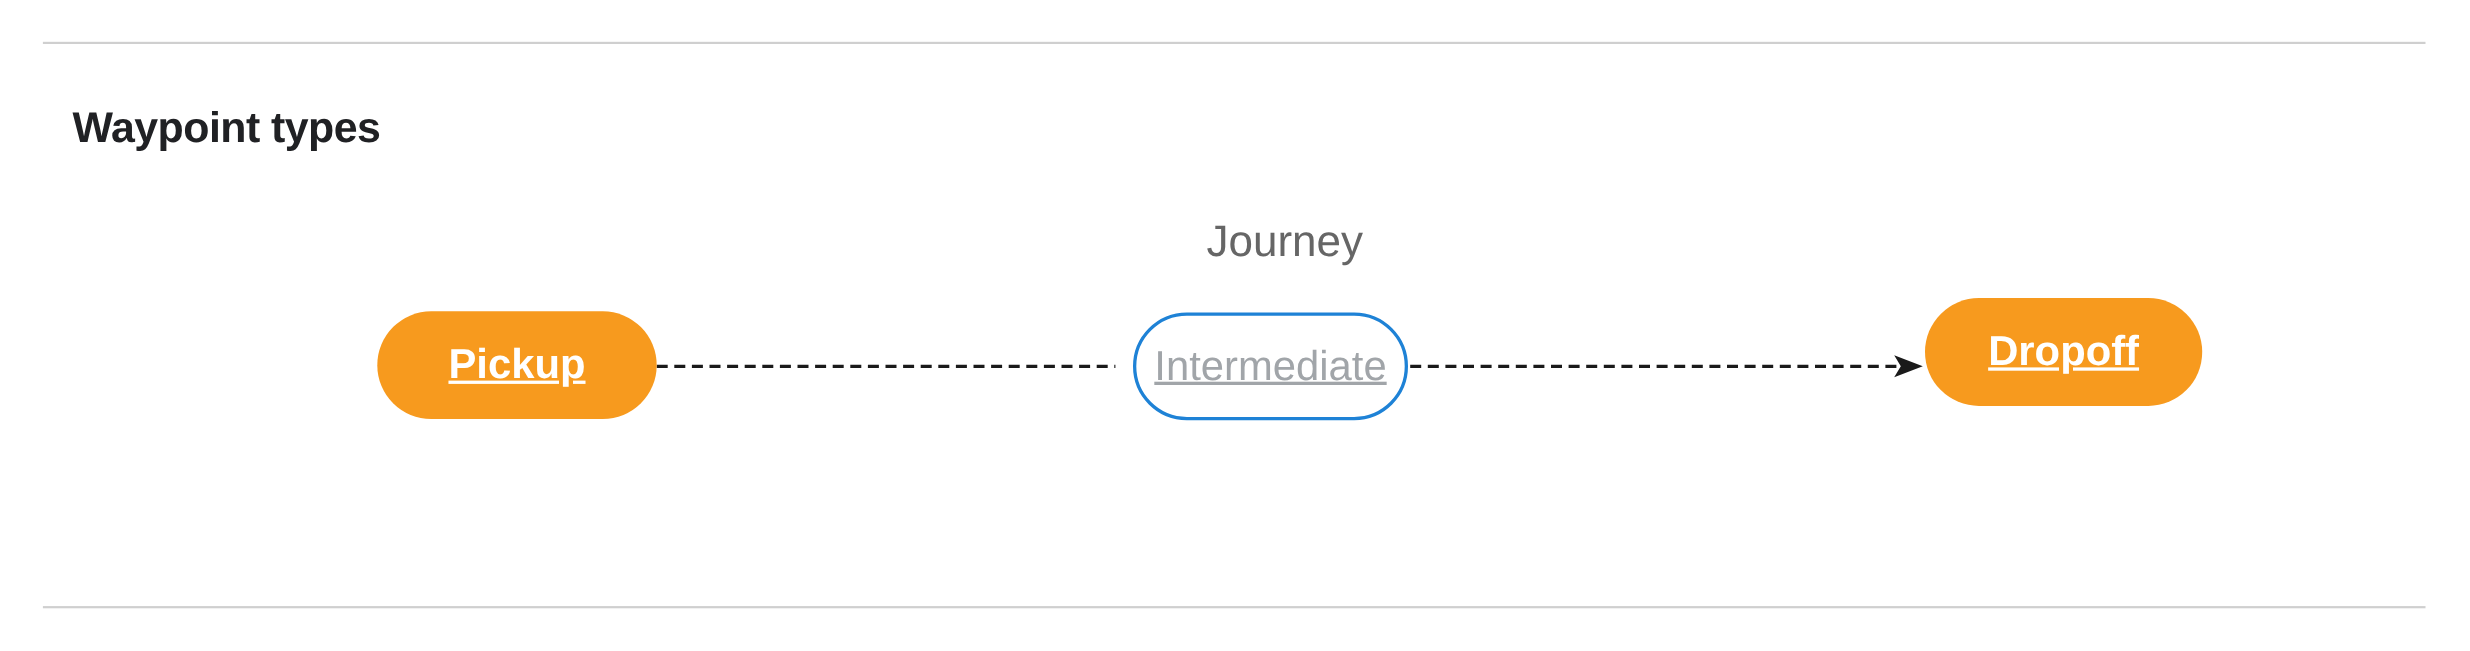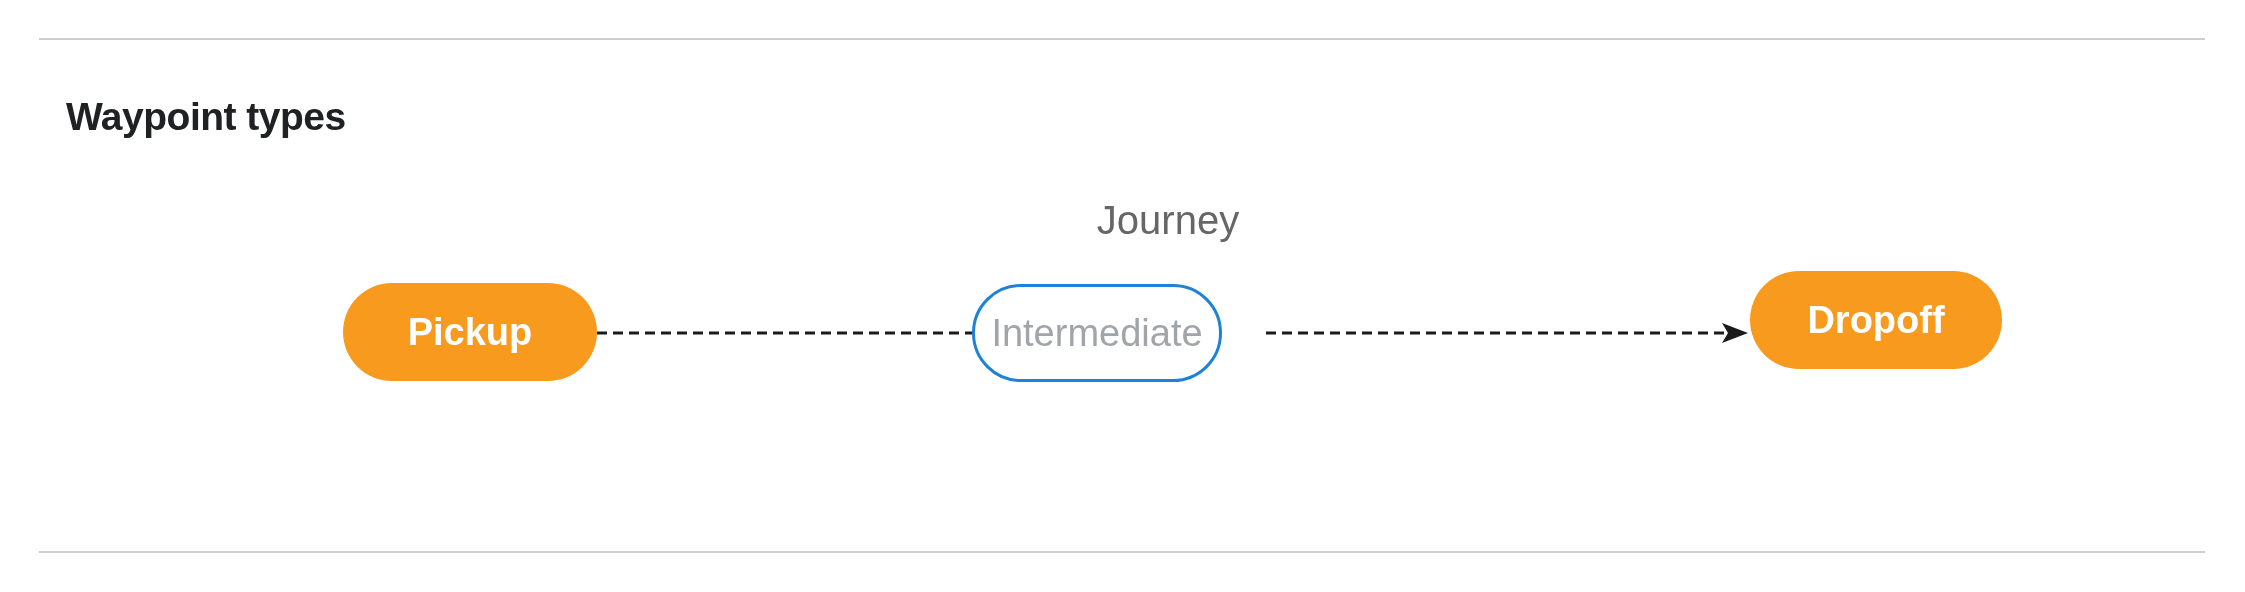--- a/index.html
+++ b/index.html
@@ -88,30 +88,31 @@
     justify-content: center;
     box-sizing: border-box;
     z-index: 1;
     white-space: nowrap;
   }
   .node-filled {
     background: var(--node-fill-orange);
     color: var(--node-text-light);
     font-size: 38px;
     font-weight: 700;
+    text-decoration: underline;
   }
   .node-outlined {
     background: var(--page-bg);
     border: 3px solid var(--intermediate-border-blue);
     color: var(--intermediate-text-gray);
     font-size: 38px;
     font-weight: 400;
   }
   .node-pickup   { left: 343px;  top: 283px; width: 254px; }
-  .node-intermediate { left: 972px; top: 284px; width: 250px; }
+  .node-intermediate { left: 1030px; top: 284px; width: 250px; text-decoration: underline; }
   .node-dropoff  { left: 1750px; top: 271px; width: 252px; }
 </style>
 </head>
 <body>
 
 <div class="divider divider-top"></div>
 
 <h1 class="page-title">Waypoint types</h1>
 
 <div class="group-label">Journey</div>

